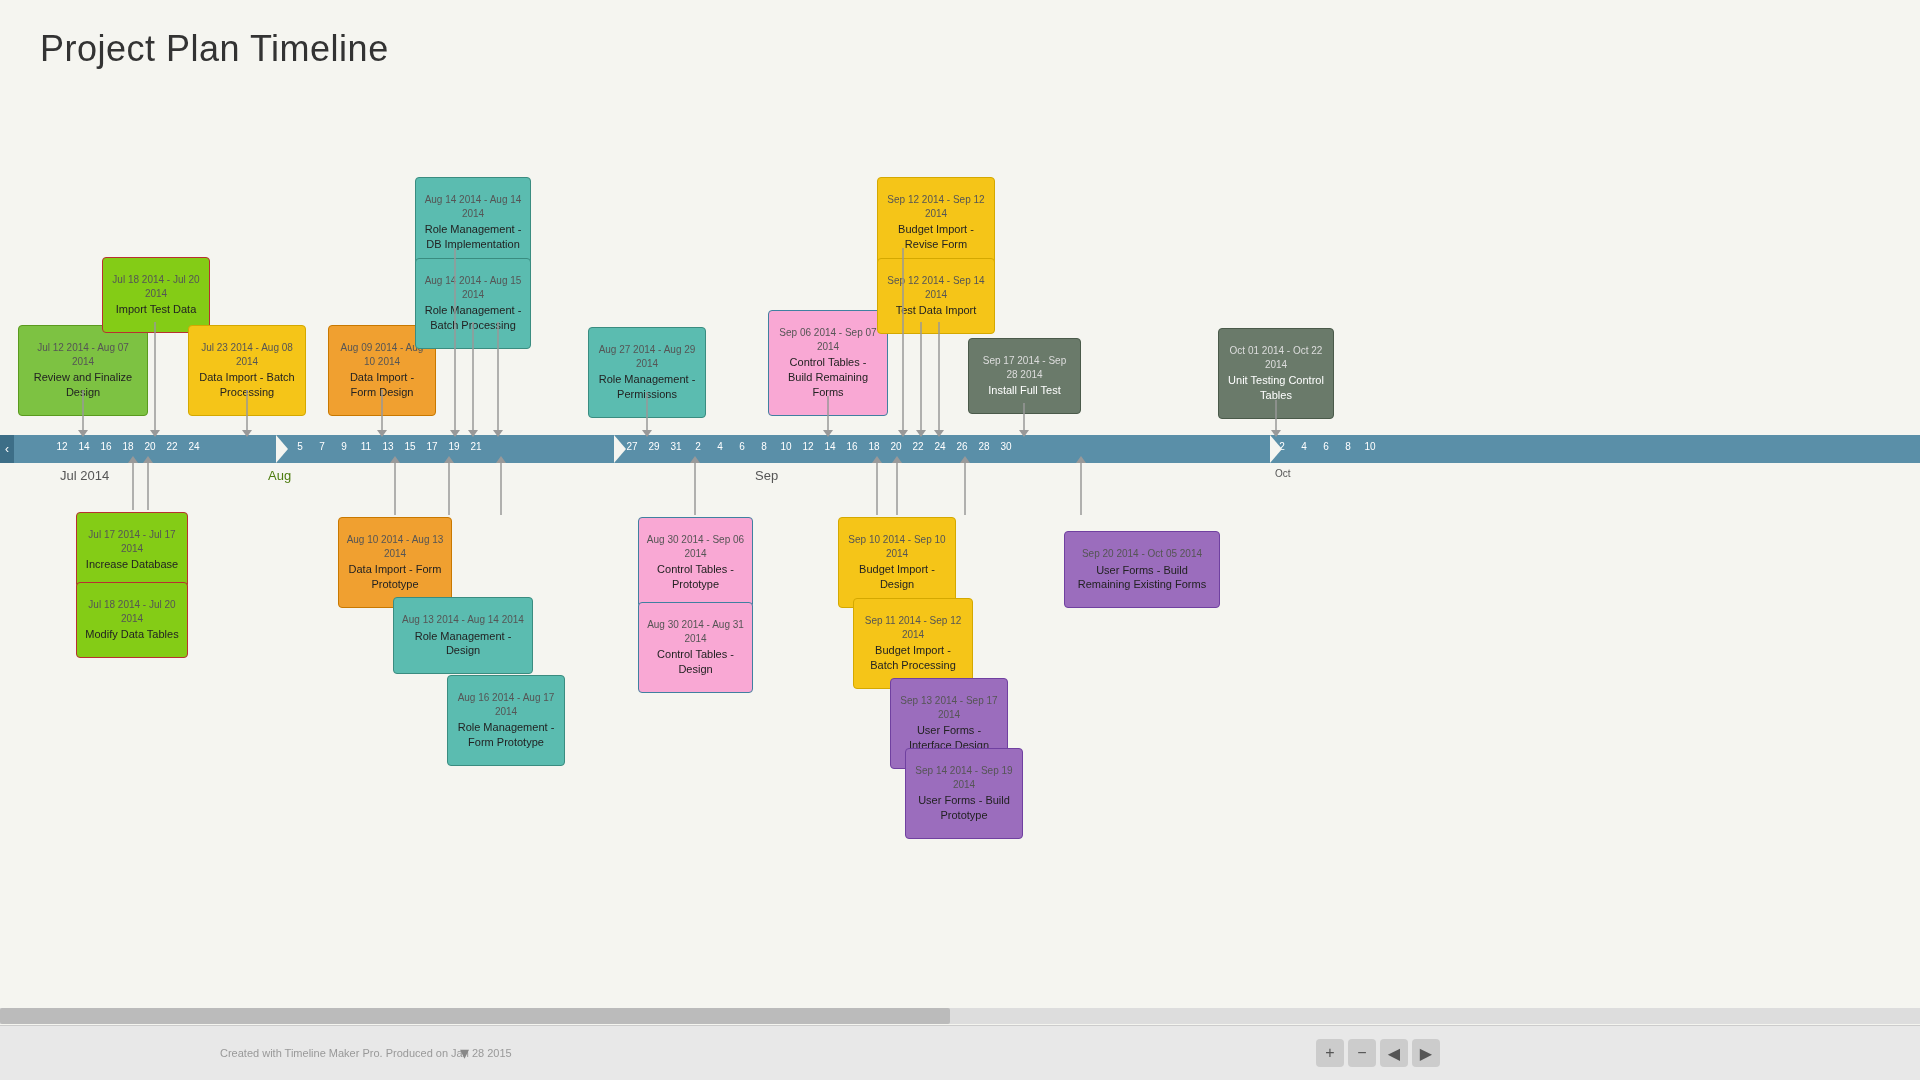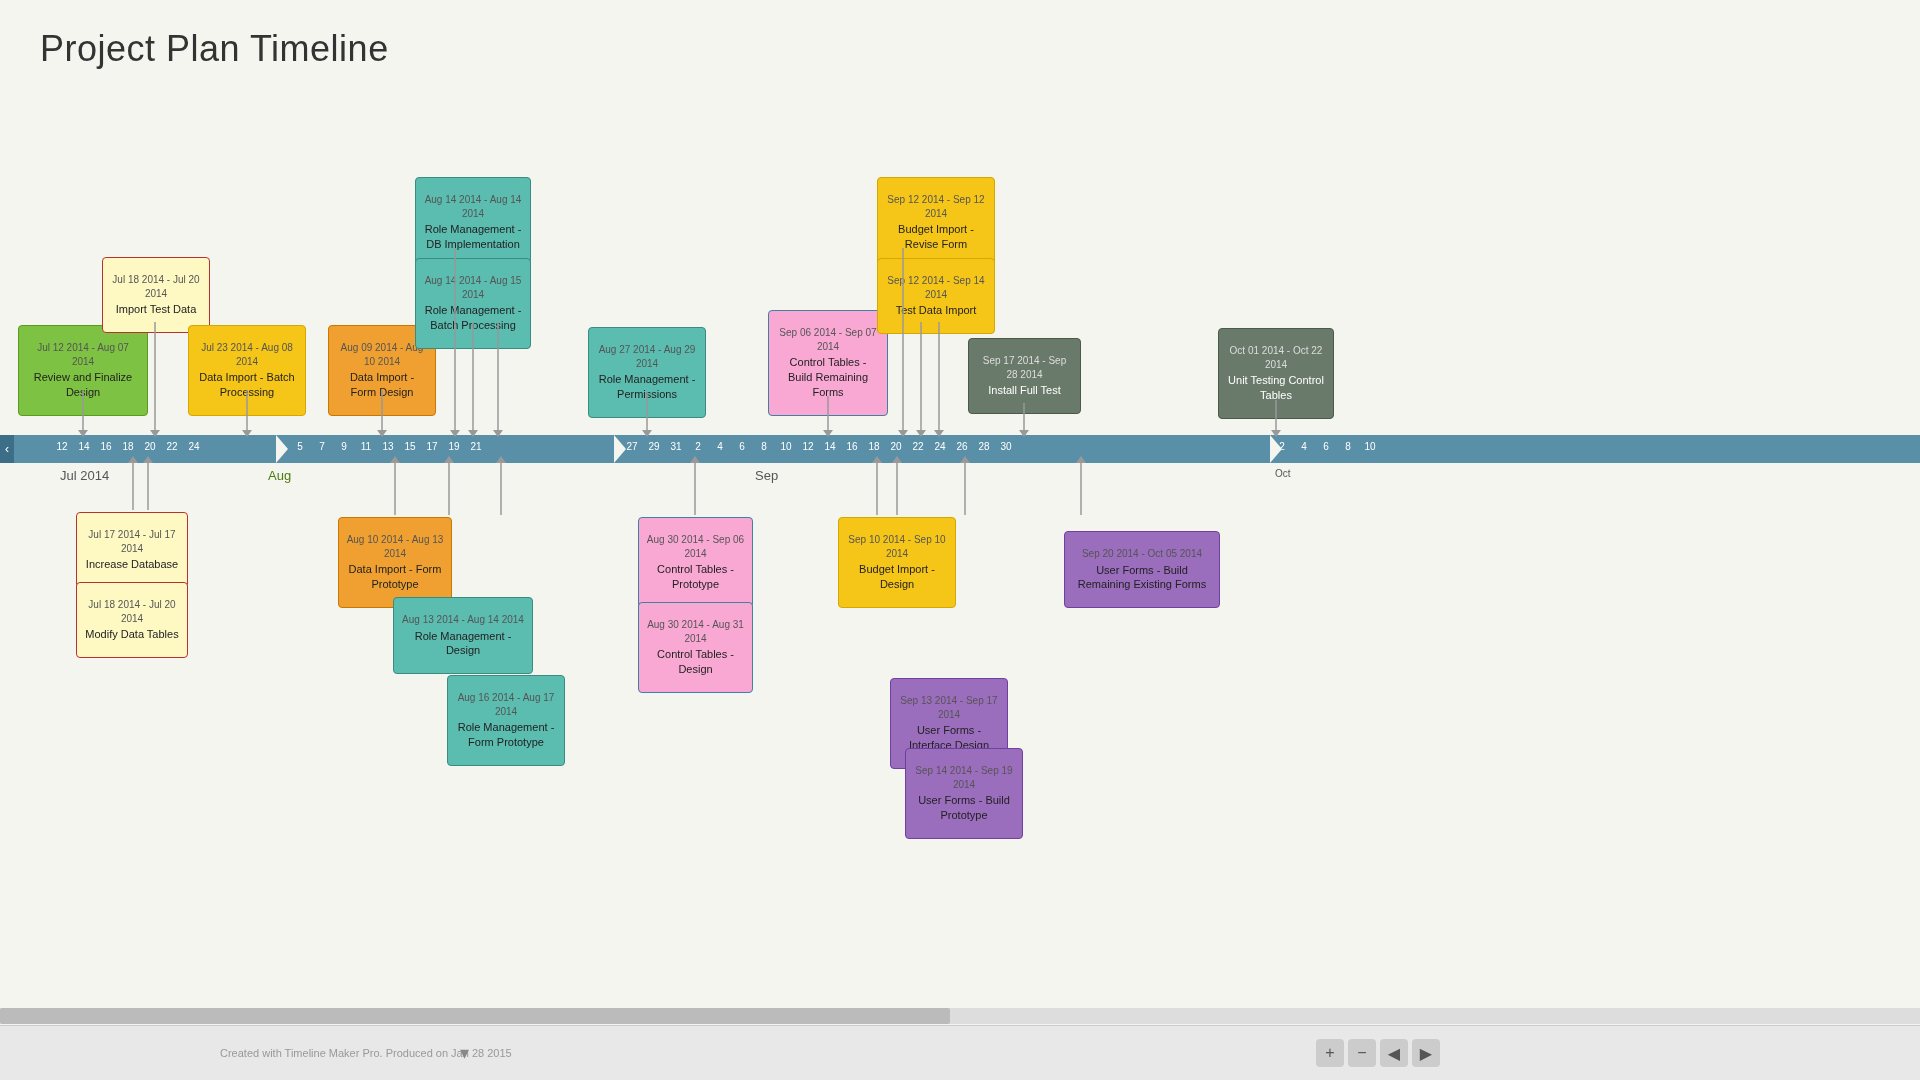--- a/index.html
+++ b/index.html
@@ -47,21 +47,21 @@
       margin-bottom: 2px;
     }
     .task-box .task-name {
       font-size: 11px;
       font-weight: 500;
       color: #222;
     }
     
     .green { background: #7dc242; border-color: #5a9a1e; }
     .yellow { background: #f5c518; border-color: #d4a800; }
-    .red { background: #fef9c3; border-color: #b83030; }
+    .red { background: #84cc16; border-color: #b83030; }
     .orange { background: #f0a030; border-color: #c87800; }
     .blue { background: #f9a8d4; border-color: #4080a0; }
     .teal { background: #5bbcb0; border-color: #3a8c80; }
     .purple { background: #9b6dbd; border-color: #7040a0; }
     .dark { background: #6a7a6a; border-color: #4a5a4a; color: #fff; }
     .dark .date-label { color: #ddd; }
     .dark .task-name { color: #fff; }
 
     
     #legend {
@@ -284,20 +284,24 @@
   <div class="task-box blue" style="left:638px;top:522px;width:115px;">
     <span class="date-label">Aug 30 2014 - Aug 31 2014</span>
     <span class="task-name">Control Tables - Design</span>
   </div>
 
   <div class="task-box yellow" style="left:838px;top:437px;width:118px;">
     <span class="date-label">Sep 10 2014 - Sep 10 2014</span>
     <span class="task-name">Budget Import - Design</span>
   </div>
 
+  <div class="task-box yellow" style="left:853px;top:518px;width:120px;">
+    <span class="date-label">Sep 11 2014 - Sep 12 2014</span>
+    <span class="task-name">Budget Import - Batch Processing</span>
+  </div>
 
   <div class="task-box purple" style="left:890px;top:598px;width:118px;">
     <span class="date-label">Sep 13 2014 - Sep 17 2014</span>
     <span class="task-name">User Forms - Interface Design</span>
   </div>
 
   <div class="task-box purple" style="left:905px;top:668px;width:118px;">
     <span class="date-label">Sep 14 2014 - Sep 19 2014</span>
     <span class="task-name">User Forms - Build Prototype</span>
   </div>

